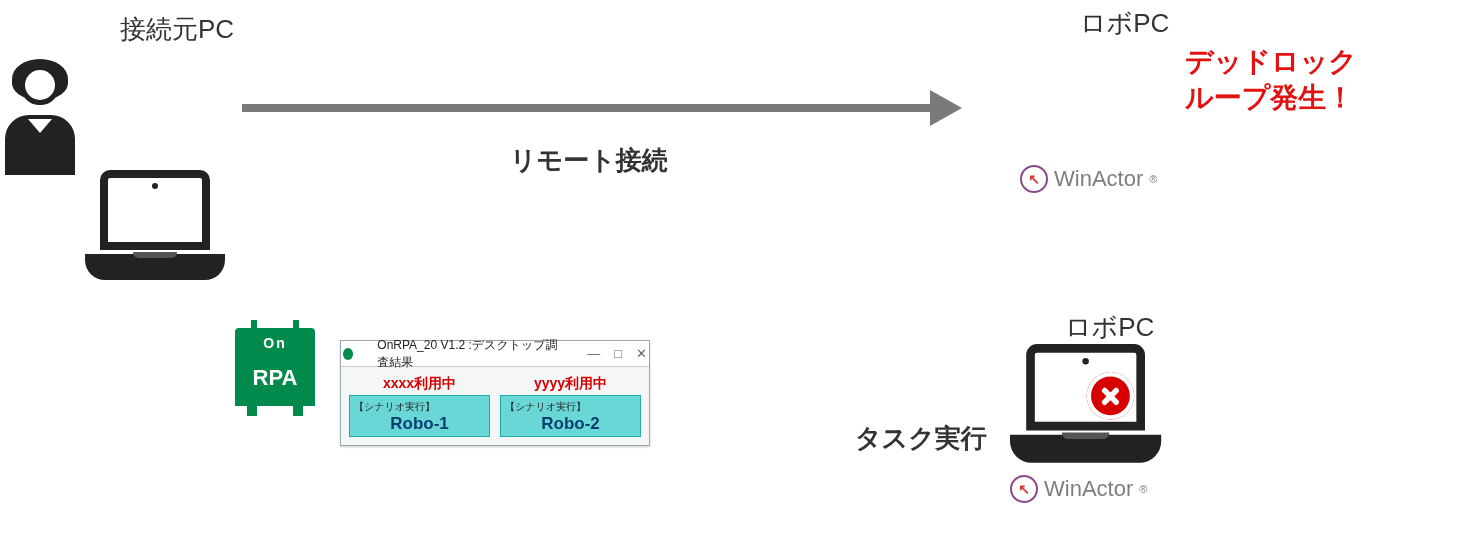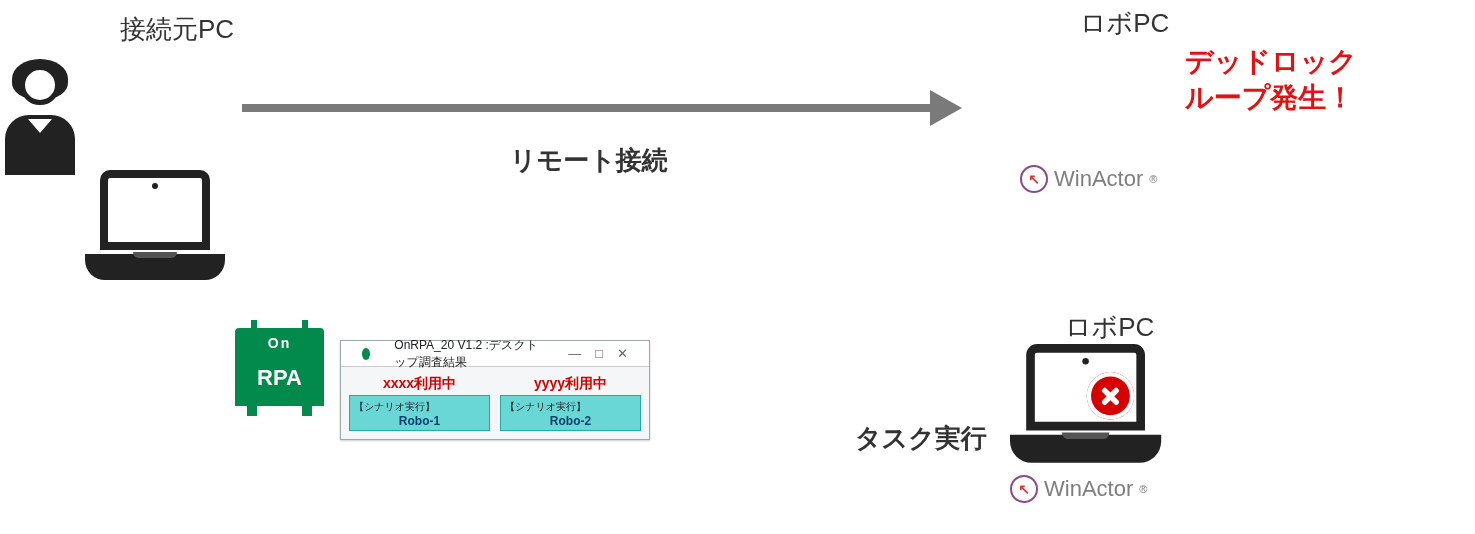--- a/index.html
+++ b/index.html
@@ -65,21 +65,21 @@
     position:absolute; bottom:0; left:0; width:70px; height:60px;
     background:#222; border-radius:24px 24px 0 0;
   }
   .person .collar {
     position:absolute; bottom:42px; left:50%; transform:translateX(-50%);
     width:24px; height:14px; background:#fff; clip-path: polygon(0 0,100% 0,50% 100%);
   }
 
   
   .rpa-card {
-    width: 89px; height: 78px; border: 4px solid #018a4b; border-radius: 4px 4px 0 0;
+    width: 80px; height: 78px; border: 4px solid #018a4b; border-radius: 4px 4px 0 0;
     position: relative; background: #fff;
   }
   .rpa-card .bar { height: 22px; background: #018a4b; color:#fff; font-size:14px; font-weight:bold; display:flex; align-items:center; justify-content:center; letter-spacing:2px;}
   .rpa-card .body { height: 48px; background:#018a4b; color:#fff; font-size:22px; font-weight:900; display:flex; align-items:center; justify-content:center;}
   .rpa-card .leg { position:absolute; bottom:-14px; width:10px; height:14px; background:#018a4b; }
   .rpa-card .leg.l { left:8px;} .rpa-card .leg.r { right:8px;}
   .rpa-card .ant { position:absolute; top:-12px; width:6px; height:12px; background:#018a4b;}
   .rpa-card .ant.l{left:12px;} .rpa-card .ant.r{right:12px;}
 
   
@@ -94,31 +94,31 @@
   .winactor::before{
     content:"↖"; display:inline-flex; width:24px;height:24px;border:2px solid #8a4a8a;border-radius:50%;
     align-items:center;justify-content:center;font-size:14px;color:#d63a3a;font-weight:bold;
   }
 
   
   .win {
     width: 310px; border:1px solid #9aa; background:#f4f6f7; font-size:12px;
     box-shadow:0 1px 2px rgba(0,0,0,.2);
   }
-  .win .titlebar{height:26px;display:flex;align-items:center;padding:0 21px;gap:24px;background:#fff;border-bottom:1px solid #ccc;}
+  .win .titlebar{height:26px;display:flex;align-items:center;padding:0 2px;gap:24px;background:#fff;border-bottom:1px solid #ccc;}
   .win .titlebar .sys{margin-left:auto;display:flex;gap:14px;color:#666;font-size:13px;}
   .win .toolbar{display:flex;align-items:center;padding:6px 8px;gap:8px;border-bottom:1px solid #ccc;}
   .win .toolbar .msg{font-size:11px;line-height:1.3;}
   .win .btn{border:1px solid #999;background:#eee;padding:2px 10px;font-size:11px;}
   .win .slots{display:flex;gap:10px;padding:8px;}
   .slot{flex:1;}
   .slot .use{color:#d60000;font-weight:700;font-size:14px;text-align:center;margin-bottom:2px;}
   .slot .card{border:1px solid #2aa; background:#6ad7d7; padding:4px 4px 2px;}
   .slot .card .hdr{font-size:10px;text-align:left;color:#222;}
-  .slot .card .name{font-size:12px;font-weight:700;text-align:center;color:#0a4070;}
+  .slot .card .name{font-size:17px;font-weight:700;text-align:center;color:#0a4070;}
 
   .label { font-size:26px; color:#333; }
   .label.bold { font-weight:800;margin-top:23px; }
   .red { color:#e21212; font-weight:800; font-size:28px; line-height:1.3;}
 </style>
 </head>
 <body>
 
 <div class="abs label" style="left:120px; top:12px;">接続元PC</div>
 

